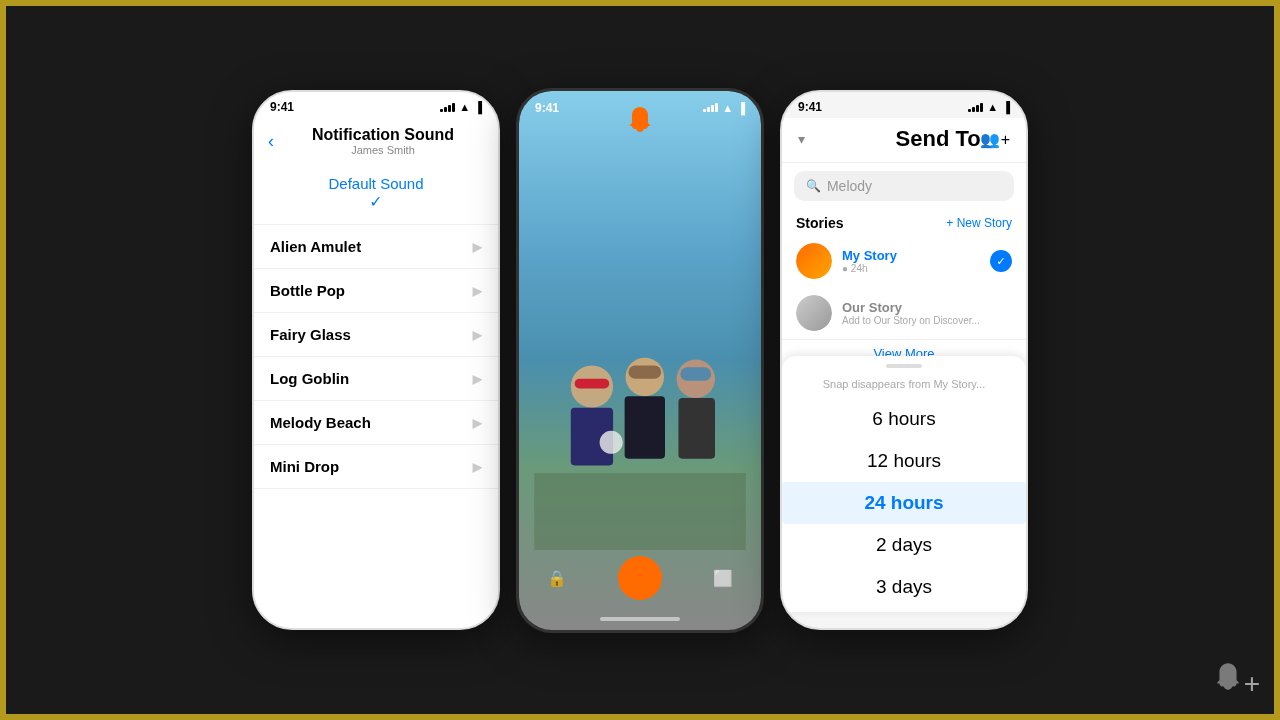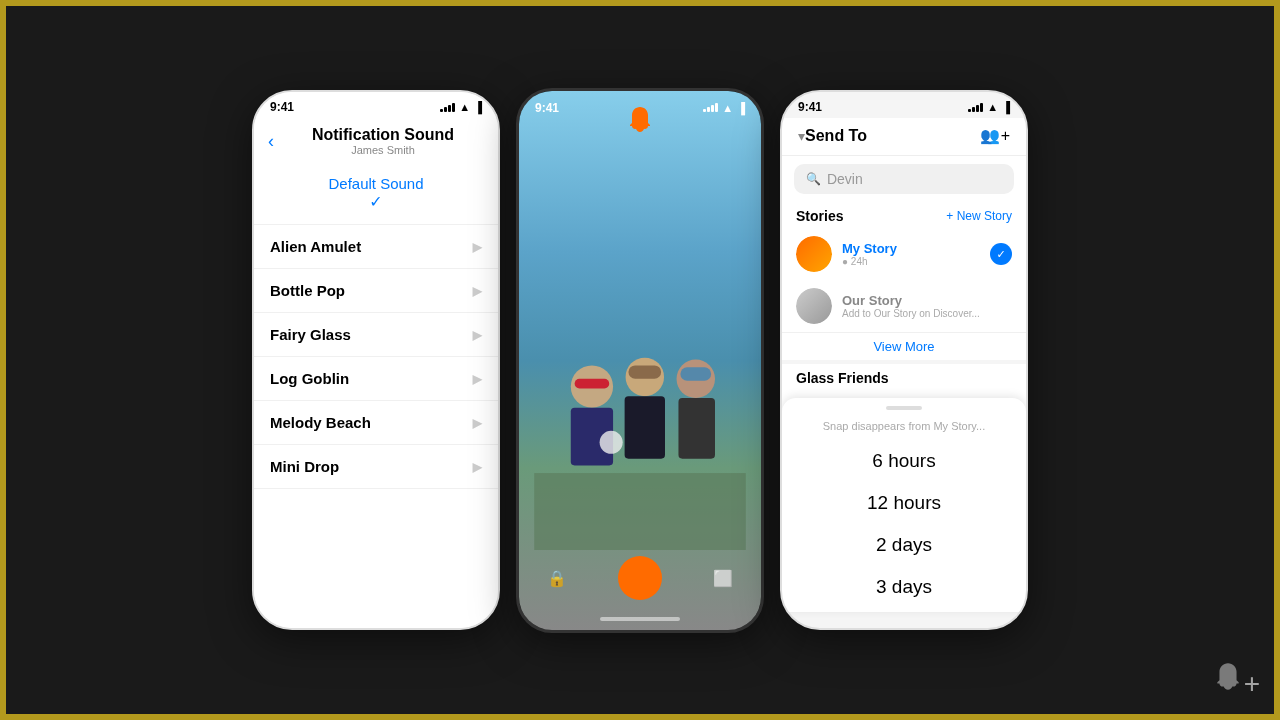--- a/index.html
+++ b/index.html
@@ -267,25 +267,25 @@
 
     .send-header {
       background: #fff;
       padding: 8px 16px 10px;
       display: flex;
       align-items: center;
       justify-content: space-between;
       border-bottom: 1px solid #eee;
     }
     .send-title {
-      font-size: 16px;
+      font-size: 22px;
       font-weight: 600;
       color: #000;
       flex: 1;
-      text-align: left;
+      text-align: right;
     }
     .send-down-arrow { color: #888; font-size: 14px; }
     .send-add-icon { color: #000; font-size: 16px; }
 
     .search-bar {
       background: #fff;
       padding: 8px 12px;
     }
     .search-input-mock {
       background: #f0f0f0;
@@ -579,21 +579,21 @@
 
     <div class="send-header">
       <span class="send-down-arrow">▾</span>
       <span class="send-title">Send To</span>
       <span class="send-add-icon">👥+</span>
     </div>
 
     <div class="search-bar">
       <div class="search-input-mock">
         <span class="search-icon">🔍</span>
-        <span>Devin</span>
+        <span>Melody</span>
       </div>
     </div>
 
     <div class="section-header">
       <span class="section-title">Stories</span>
       <span class="new-story-btn">+ New Story</span>
     </div>
 
     <div class="story-item">
       <div class="story-avatar">
@@ -652,20 +652,21 @@
           </div>
         </div>
       </div>
     </div>
 
     <div class="bottom-sheet">
       <div class="sheet-handle"></div>
       <div class="sheet-subtitle">Snap disappears from My Story...</div>
       <div class="picker-option">6 hours</div>
       <div class="picker-option">12 hours</div>
+      <div class="picker-option selected">24 hours</div>
       <div class="picker-option">2 days</div>
       <div class="picker-option">3 days</div>
     </div>
   </div>
 
 </div>
 
 <div class="snap-logo-corner">
   <svg width="32" height="32" viewBox="0 0 30 30" fill="white" xmlns="http://www.w3.org/2000/svg" opacity="0.7">
     <path d="M15 2C10.58 2 7 5.58 7 10v8l-2 2v1h2c0 1.66 1.34 3 3 3 .34 0 .67-.06.98-.17C11.5 25.52 13.17 27 15 27s3.5-1.48 4.02-3.17c.31.11.64.17.98.17 1.66 0 3-1.34 3-3h2v-1l-2-2v-8c0-4.42-3.58-8-8-8z"></path>

